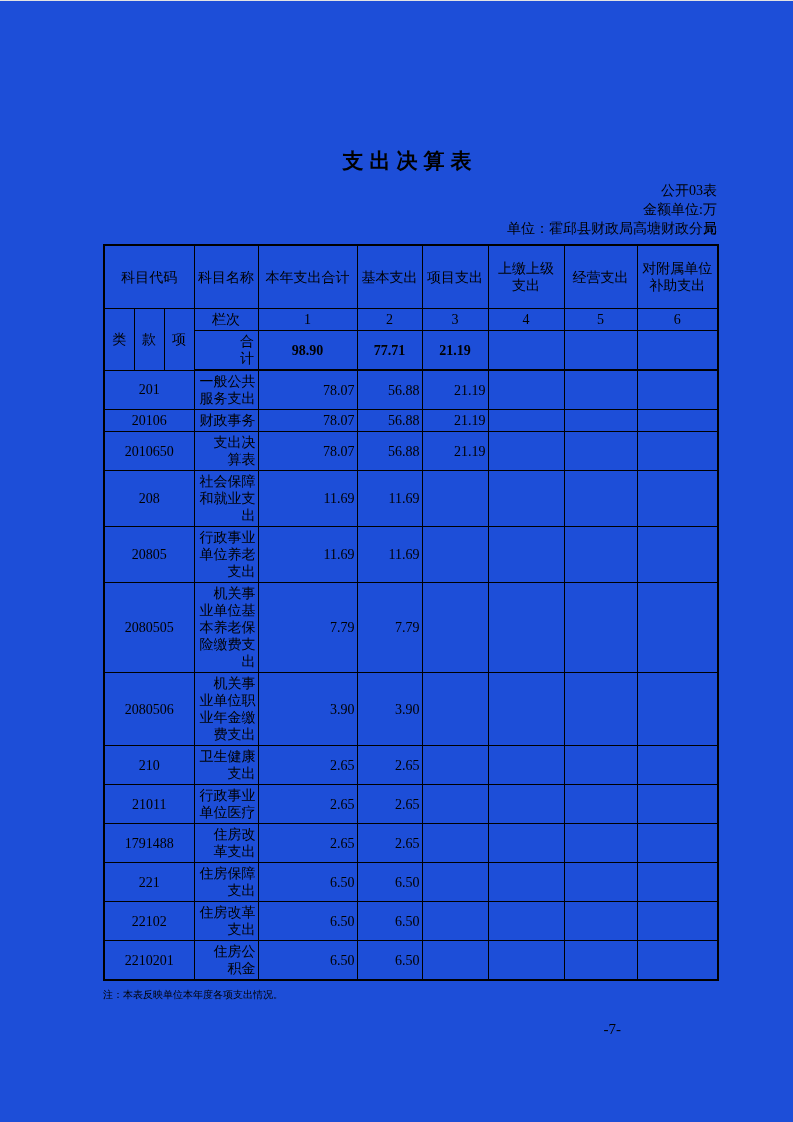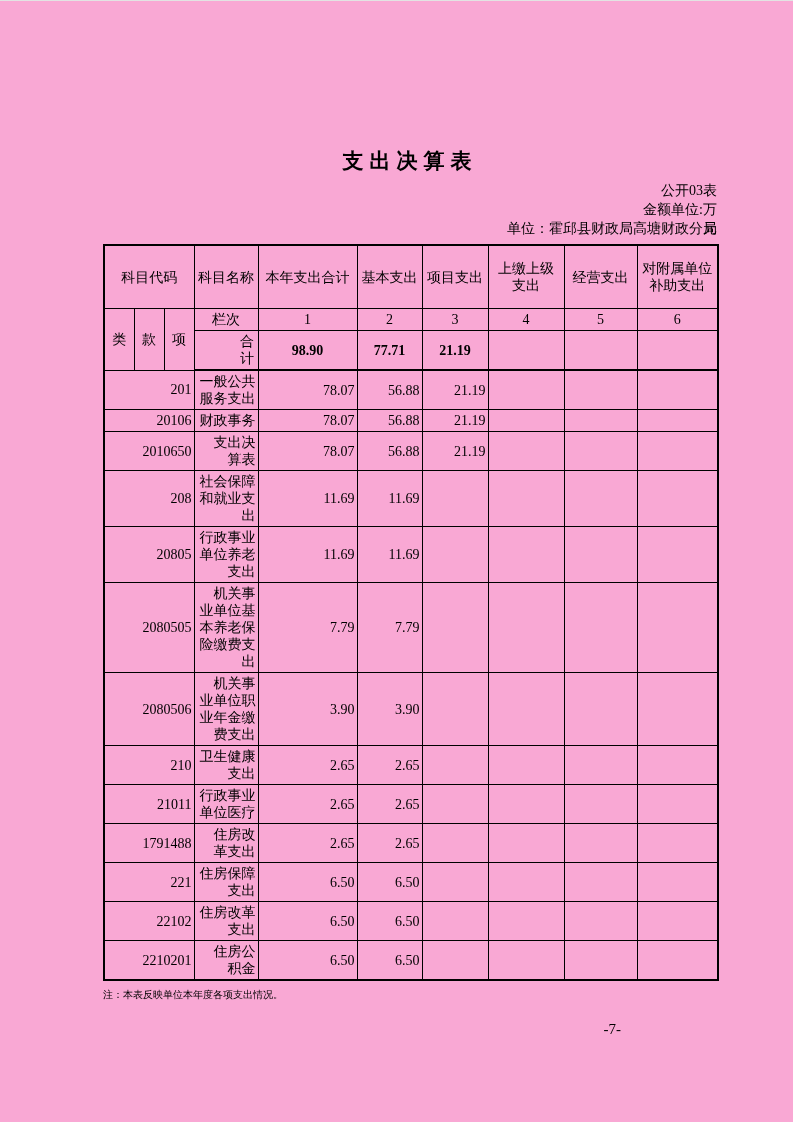--- a/index.html
+++ b/index.html
@@ -1,19 +1,19 @@
 <!DOCTYPE html>
 <html><head>
 <meta charset="utf-8">
 <style>
   html,body{margin:0;padding:0;background:#ffffff;}
   .page{
     position:relative;
     width:793px;height:1122px;
-    background:#f9a8d4;
+    background:#1d4ed8;
     color:#000;
     font-family:"Liberation Serif","DejaVu Serif",serif;
     overflow:hidden;
     border-top:1px solid #e3e3e3;
   }
   .content{margin-left:103px;width:614px;}
   .title{
     margin:0;
     padding-top:147px;
     text-align:center;
@@ -52,21 +52,21 @@
     vertical-align:middle;
     word-break:break-all;
     overflow:hidden;
   }
   tr.head-row td{text-align:center;height:58px;padding:2px 3px;}
   tr.lane-row td{text-align:center;height:16px;}
   tr.total-row td{height:16px;border-bottom:2px solid #000;}
   tr.total-row td.label{text-align:center;padding-left:44px;}
   td.num{text-align:right;padding-right:3px;}
   td.bold{font-weight:bold;text-align:center;}
-  td.code-cell{text-align:right;padding-left:3px;margin-left:48px;}
+  td.code-cell{text-align:center;padding-left:3px;margin-left:48px;}
   td.name-cell{text-align:right;padding:2px 1px;}
   .note{font-size:10px;line-height:19px;margin-top:4px;}
   .pagenum{
     margin-top:16px;
     text-align:right;
     padding-right:96px;
     font-size:15px;
     line-height:18px;
   }
 </style>

